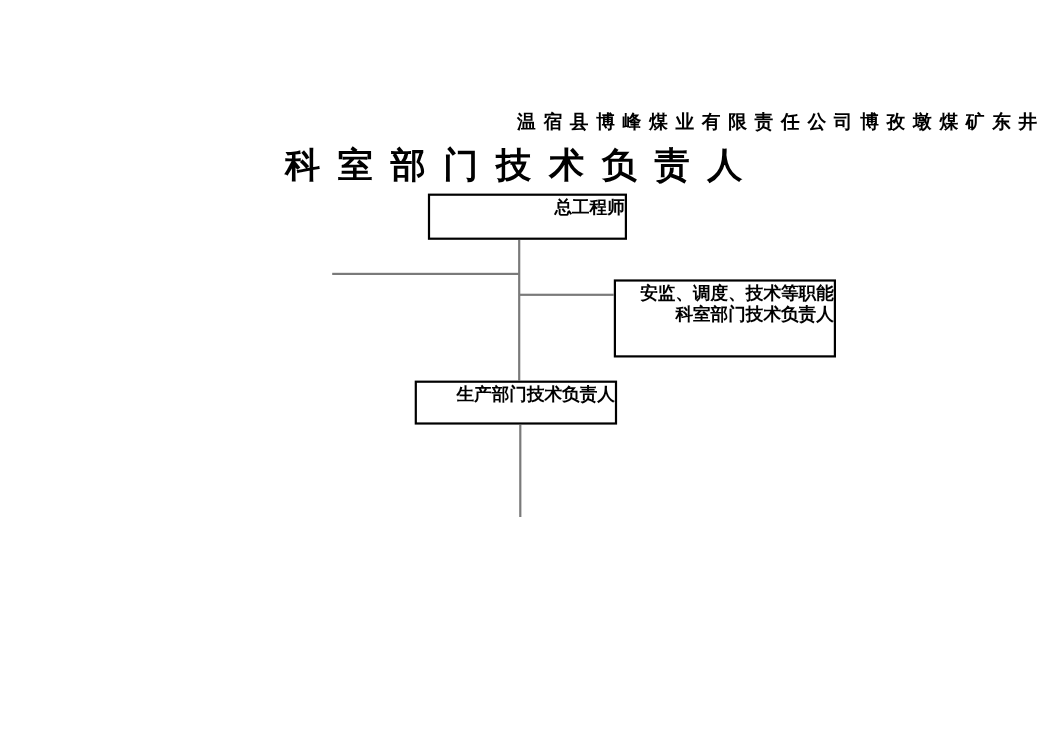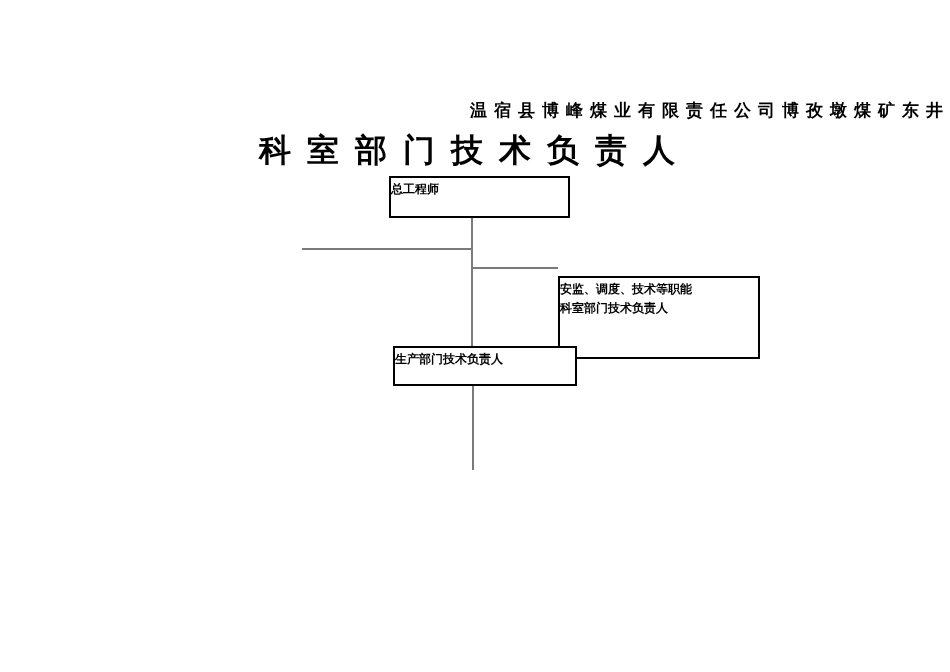--- a/index.html
+++ b/index.html
@@ -38,31 +38,32 @@
     letter-spacing: 16px;
     line-height: 44px;
     white-space: nowrap;
   }
   
   .node {
     position: absolute;
     box-sizing: border-box;
     border: 2px solid #000000;
     background: #ffffff;
-    text-align: left;
+    text-align: right;
     font-weight: bold;
-    font-size: 12px;
+    font-size: 16px;
     padding-top: 2px;
     line-height: 19px;
+    padding-left: 14px;
   }
   .node span { display: block; white-space: nowrap; }
   .box-chief      { left: 389px; top: 176px; width: 181px; height: 42px; }
   .box-deputy     { left: 118px; top: 239px; width: 184px; height: 42px; }
-  .box-functional { left: 558px; top: 276px; width: 202px; height: 83px; }
-  .box-production { left: 393px; top: 346px; width: 184px; height: 40px; }
+  .box-functional { left: 558px; top: 254px; width: 202px; height: 71px; }
+  .box-production { left: 377px; top: 346px; width: 184px; height: 40px; }
   
   .line { position: absolute; background: #7a7a7a; }
   .v-main   { left: 471px; top: 218px; width: 2px;   height: 128px; }
   .h-left   { left: 302px; top: 248px; width: 170px; height: 2px;   }
   .h-right  { left: 472px; top: 267px; width: 86px;  height: 2px;   }
   .v-bottom { left: 472px; top: 386px; width: 2px;   height: 84px;  }
 </style>
 </head>
 <body>
 

